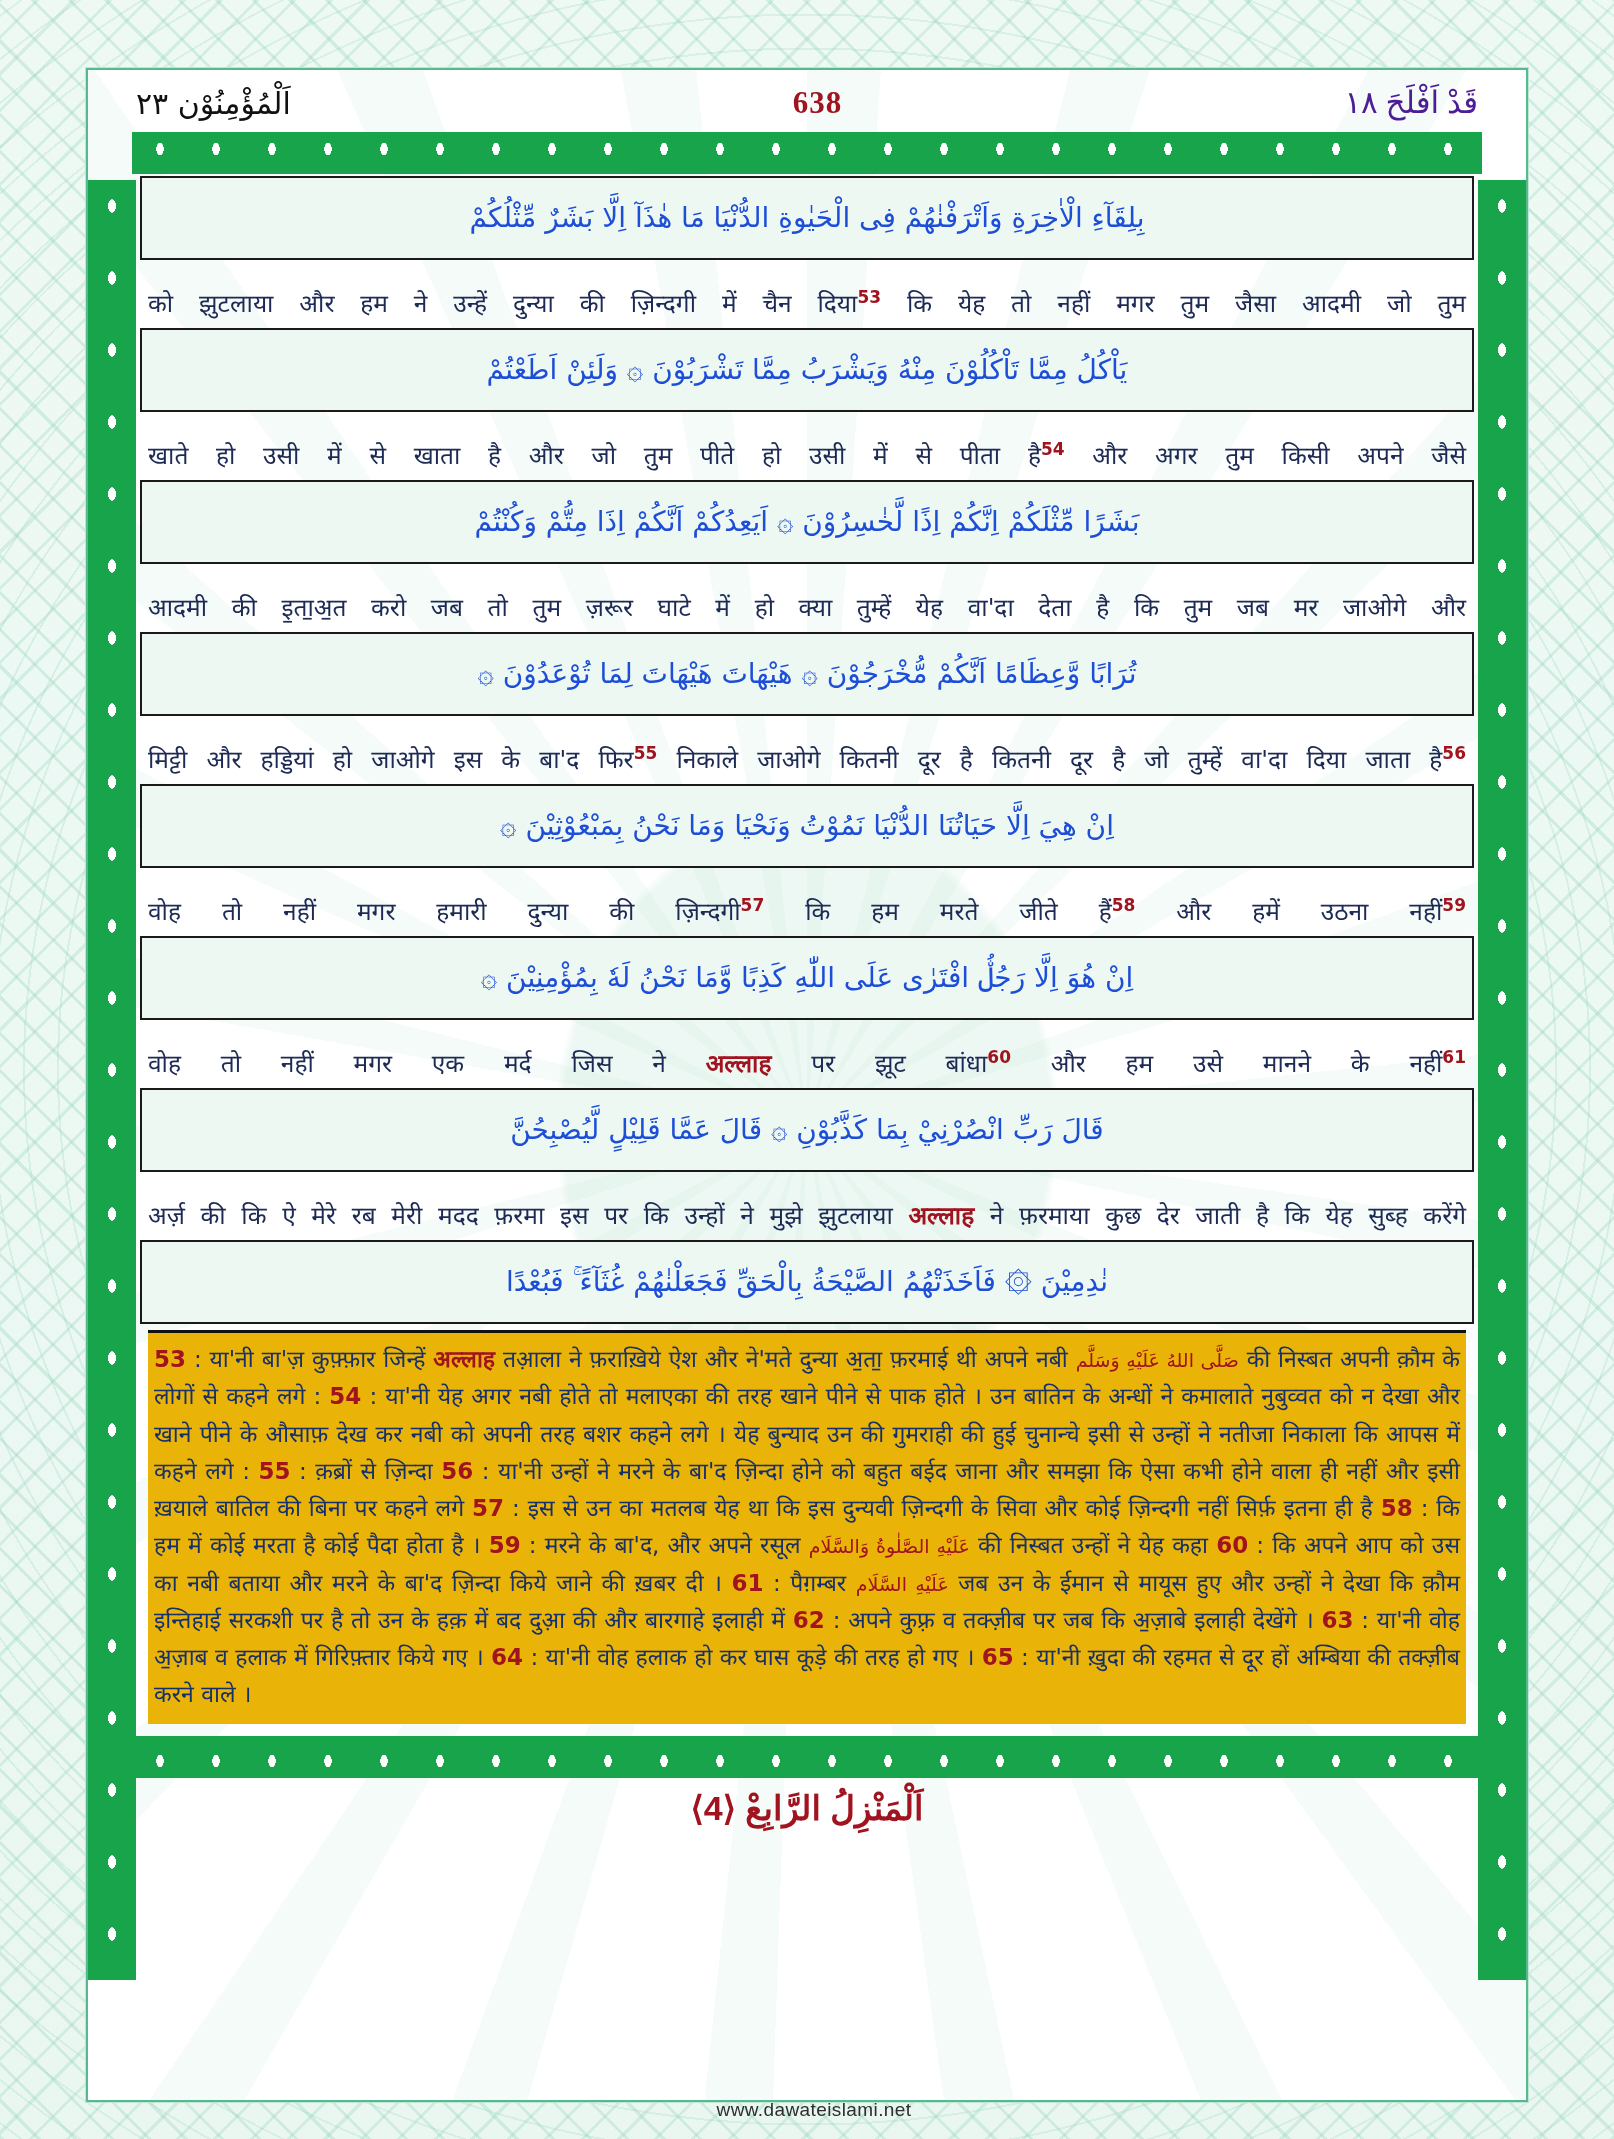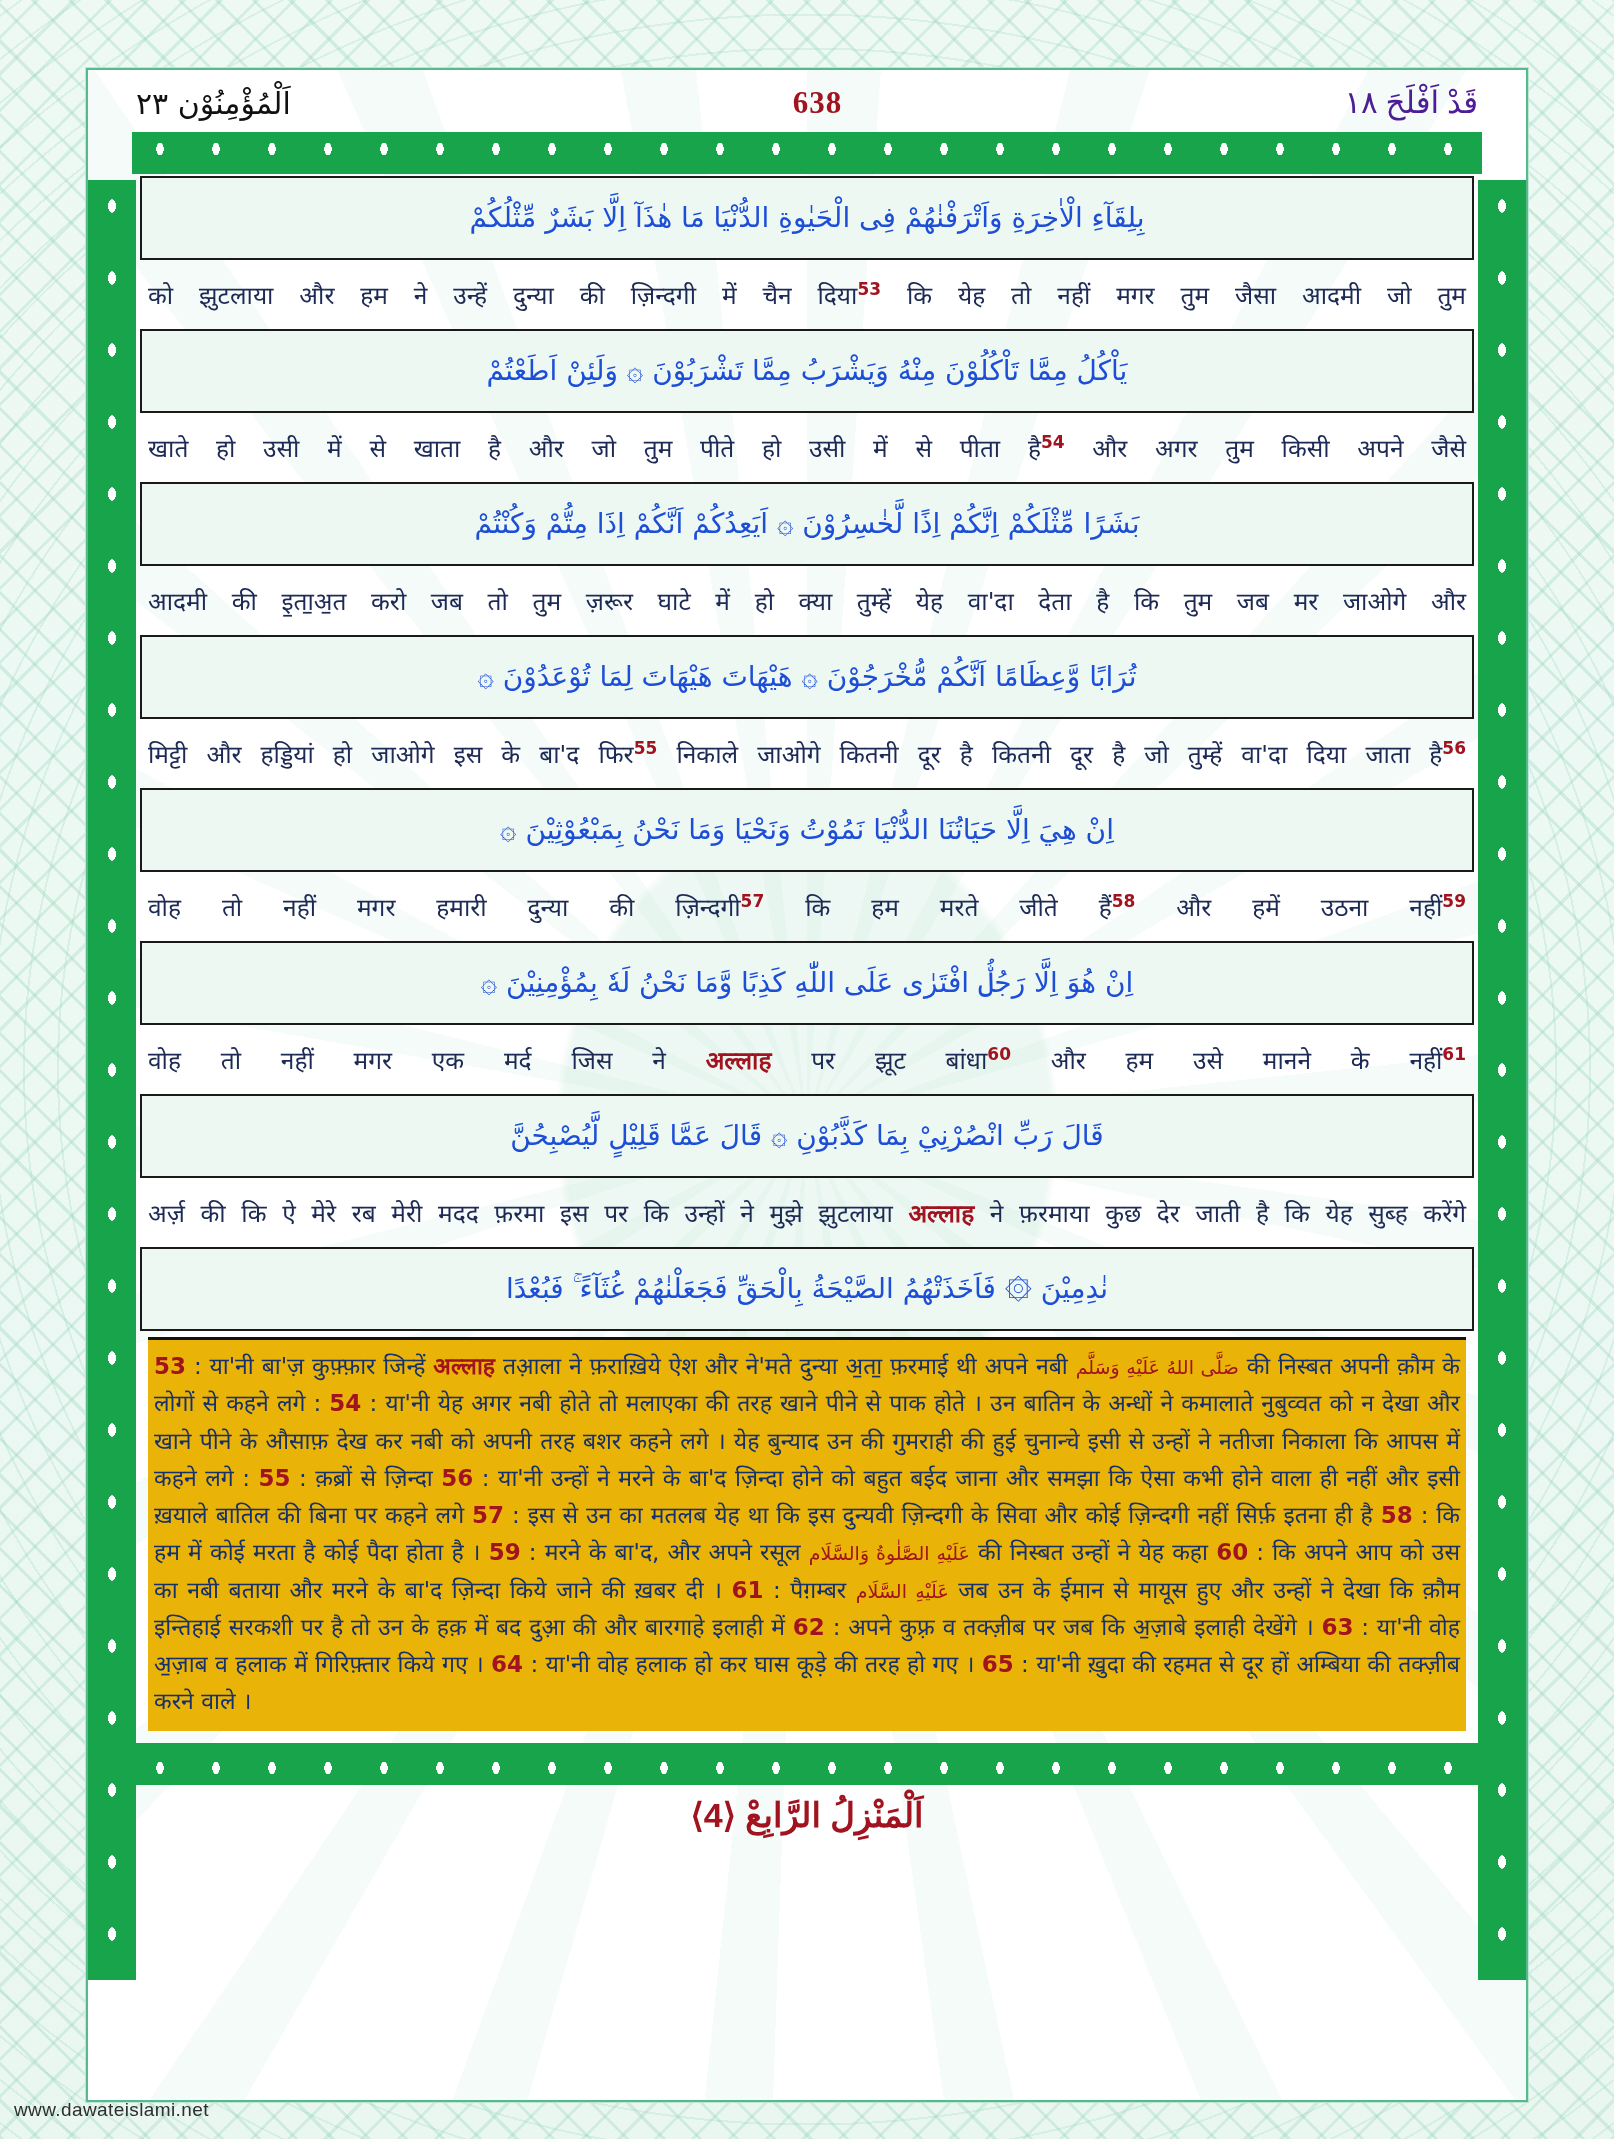--- a/index.html
+++ b/index.html
@@ -143,26 +143,27 @@
     font-size: 28px;
     line-height: 1.0;
     color: #1d4ed8;
     white-space: nowrap;
     width: 100%;
     text-align: center;
     letter-spacing: -1px;
   }
 
   .trans-row {
-    height: 69px;
+    height: 52px;
     display: flex;
     align-items: center;
     justify-content: space-between;
     padding: 0 8px;
     direction: ltr;
+    margin-top: 16px;
   }
   .trans-text {
     font-family: "DejaVu Sans", sans-serif;
     font-size: 24.5px;
     color: #1c2a55;
     width: 100%;
     text-align: justify;
     text-align-last: justify;
     white-space: nowrap;
     letter-spacing: 0px;
@@ -216,20 +217,21 @@
     font-family: Liberation Sans, sans-serif;
     font-size: 34px;
     color: #a0131f;
     direction: rtl;
     font-weight: bold;
   }
   .site {
     position: absolute;
     left: 0; right: 0;
     bottom: 18px;
+    text-align: center;
     font-family: "Liberation Sans", sans-serif;
     font-size: 19px;
     color: #2e2e2e;
     z-index: 5;
     letter-spacing: 0.4px;
     padding-left: 14px;
   }
 </style>
 </head>
 <body>

